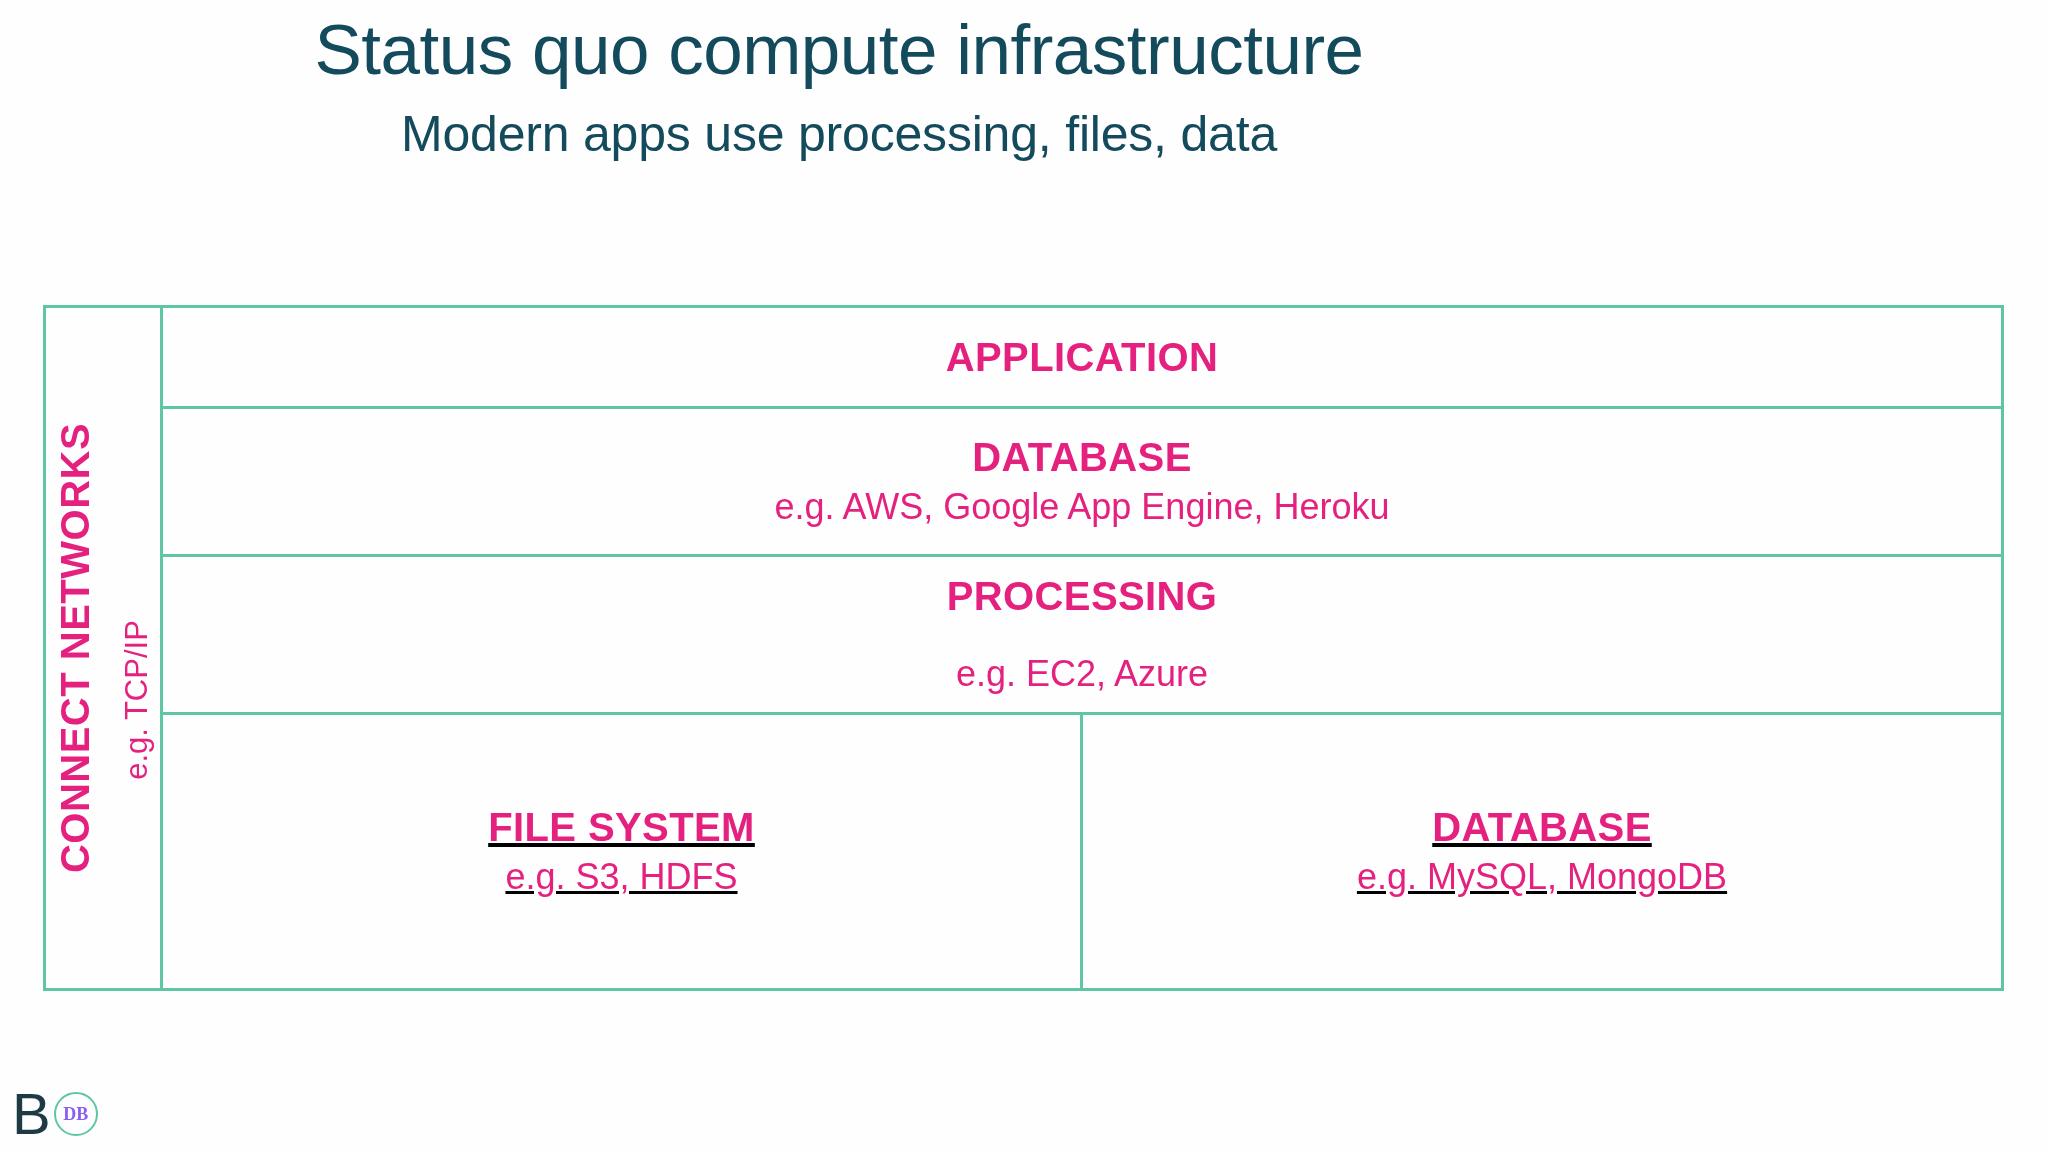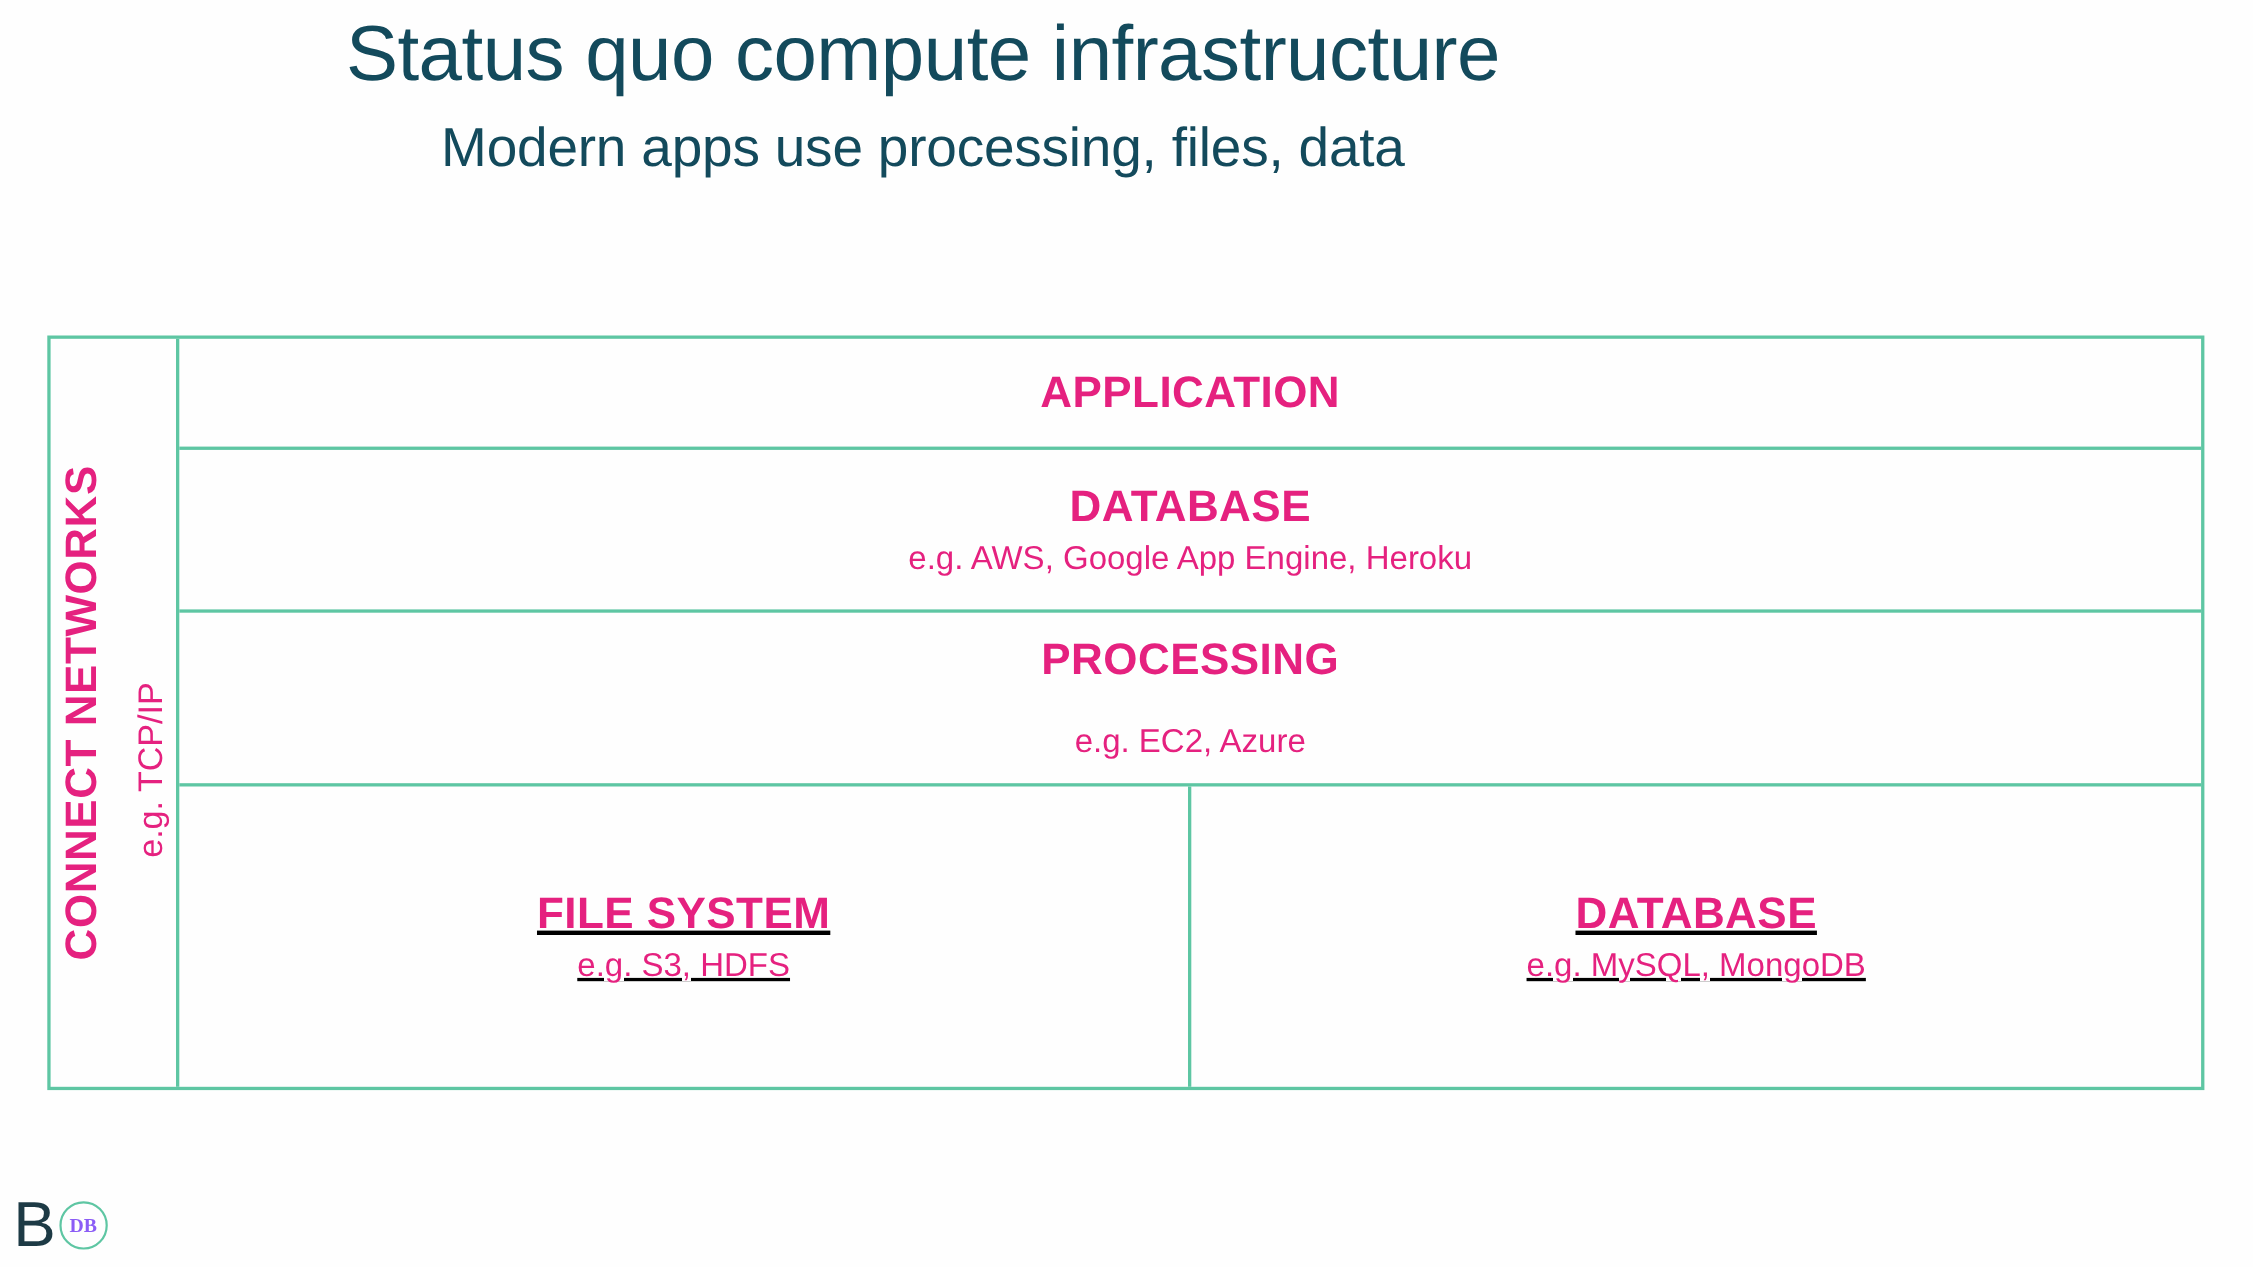--- a/index.html
+++ b/index.html
@@ -132,21 +132,21 @@
     font-family: "Liberation Sans", sans-serif;
     font-size: 40px;
     font-weight: 700;
     color: #e5217f;
     letter-spacing: 0.4px;
     line-height: 1.05;
     white-space: nowrap;
   }
   .layer-example {
     font-family: "Liberation Sans", sans-serif;
-    font-size: 30px;
+    font-size: 36px;
     font-weight: 400;
     color: #e5217f;
     letter-spacing: 0px;
     line-height: 1.1;
     margin-top: 9px;
     white-space: nowrap;
   }
 
   
   #logo {

